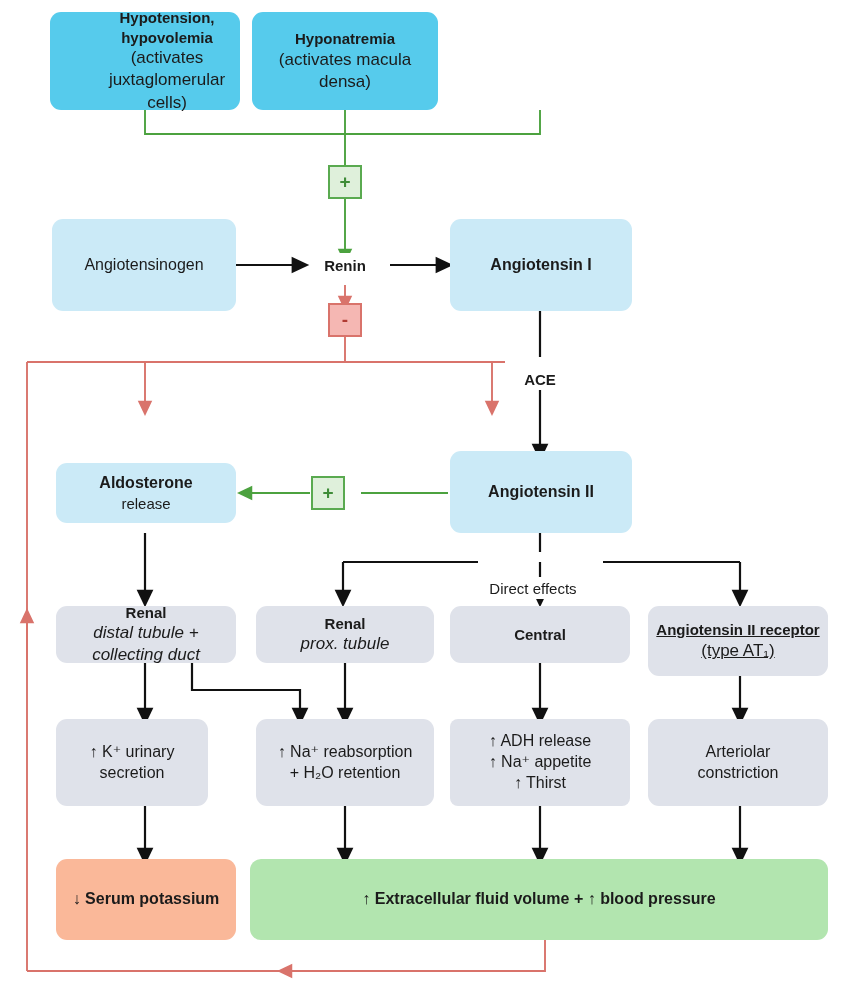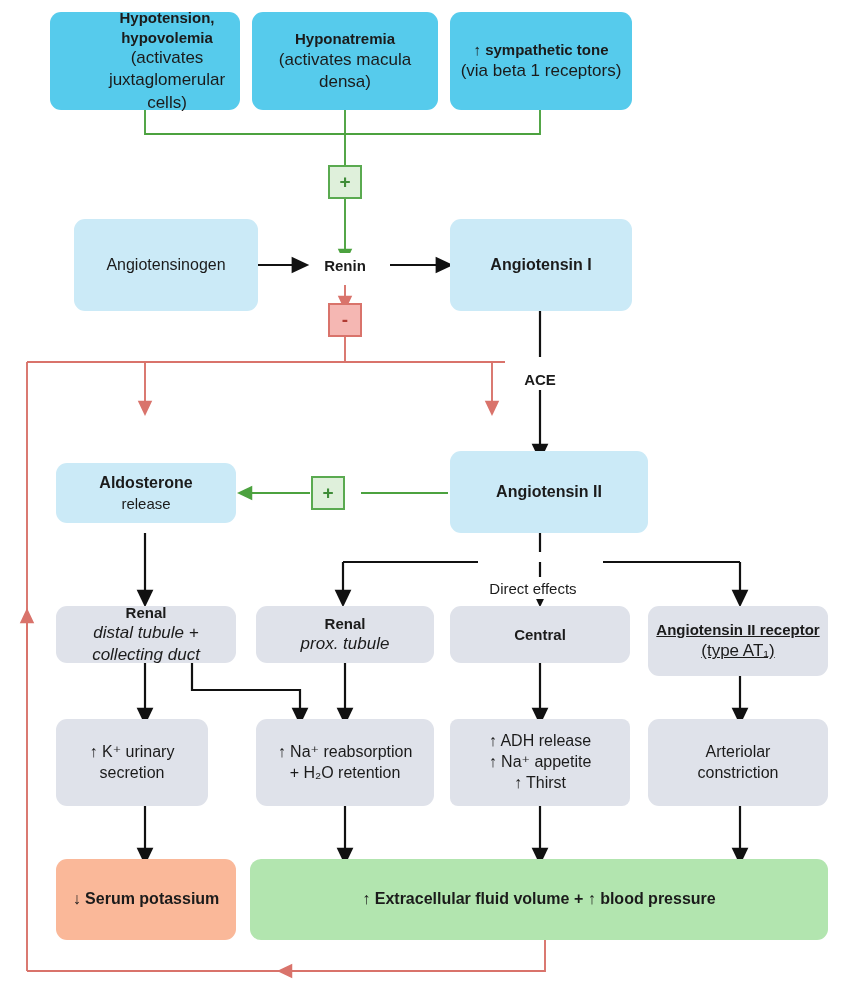--- a/index.html
+++ b/index.html
@@ -116,40 +116,34 @@
     </div>
   </div>
 
   <div class="node blue-strong" style="left:252px;top:12px;width:186px;height:98px;">
     <div class="inner">
       <div class="t15 b">Hyponatremia</div>
       <div class="t14">(activates macula densa)</div>
     </div>
   </div>
 
-  <div class="node blue-strong" style="left:450px;top:12px;width:182px;height:98px;">
-    <div class="inner">
-      <div class="t15 b">↑ sympathetic tone</div>
-      <div class="t14">(via beta 1 receptors)</div>
-    </div>
-  </div>
 
   <div class="opbox plus" style="left:328px;top:165px;">
     <span>+</span>
   </div>
 
   <div class="opbox minus" style="left:328px;top:303px;">
     <span>-</span>
   </div>
 
   <div class="opbox plus" style="left:311px;top:476px;">
     <span>+</span>
   </div>
 
-  <div class="node blue-soft" style="left:52px;top:219px;width:184px;height:92px;margin-left:22px;">
+  <div class="node blue-soft" style="left:52px;top:219px;width:184px;height:92px;">
     <div class="inner t16">Angiotensinogen</div>
   </div>
 
   <div class="lbl lbl-b" style="left:311px;top:253px;width:68px;height:24px;">
     <span>Renin</span>
   </div>
 
   <div class="node blue-soft" style="left:450px;top:219px;width:182px;height:92px;">
     <div class="inner t16 b">Angiotensin I</div>
   </div>
@@ -158,21 +152,21 @@
     <span>ACE</span>
   </div>
 
   <div class="node blue-soft" style="left:56px;top:463px;width:180px;height:60px;">
     <div class="inner">
       <div class="t16 b">Aldosterone</div>
       <div class="t15">release</div>
     </div>
   </div>
 
-  <div class="node blue-soft" style="left:450px;top:451px;width:198px;height:82px;">
+  <div class="node blue-soft" style="left:450px;top:451px;width:182px;height:82px;">
     <div class="inner t16 b">Angiotensin II</div>
   </div>
 
   <div class="lbl" style="left:472px;top:551px;width:122px;height:22px;margin-top:26px;">
     <span>Direct effects</span>
   </div>
 
   <div class="node grey" style="left:56px;top:606px;width:180px;height:57px;">
     <div class="inner">
       <div class="t15 b">Renal</div>

